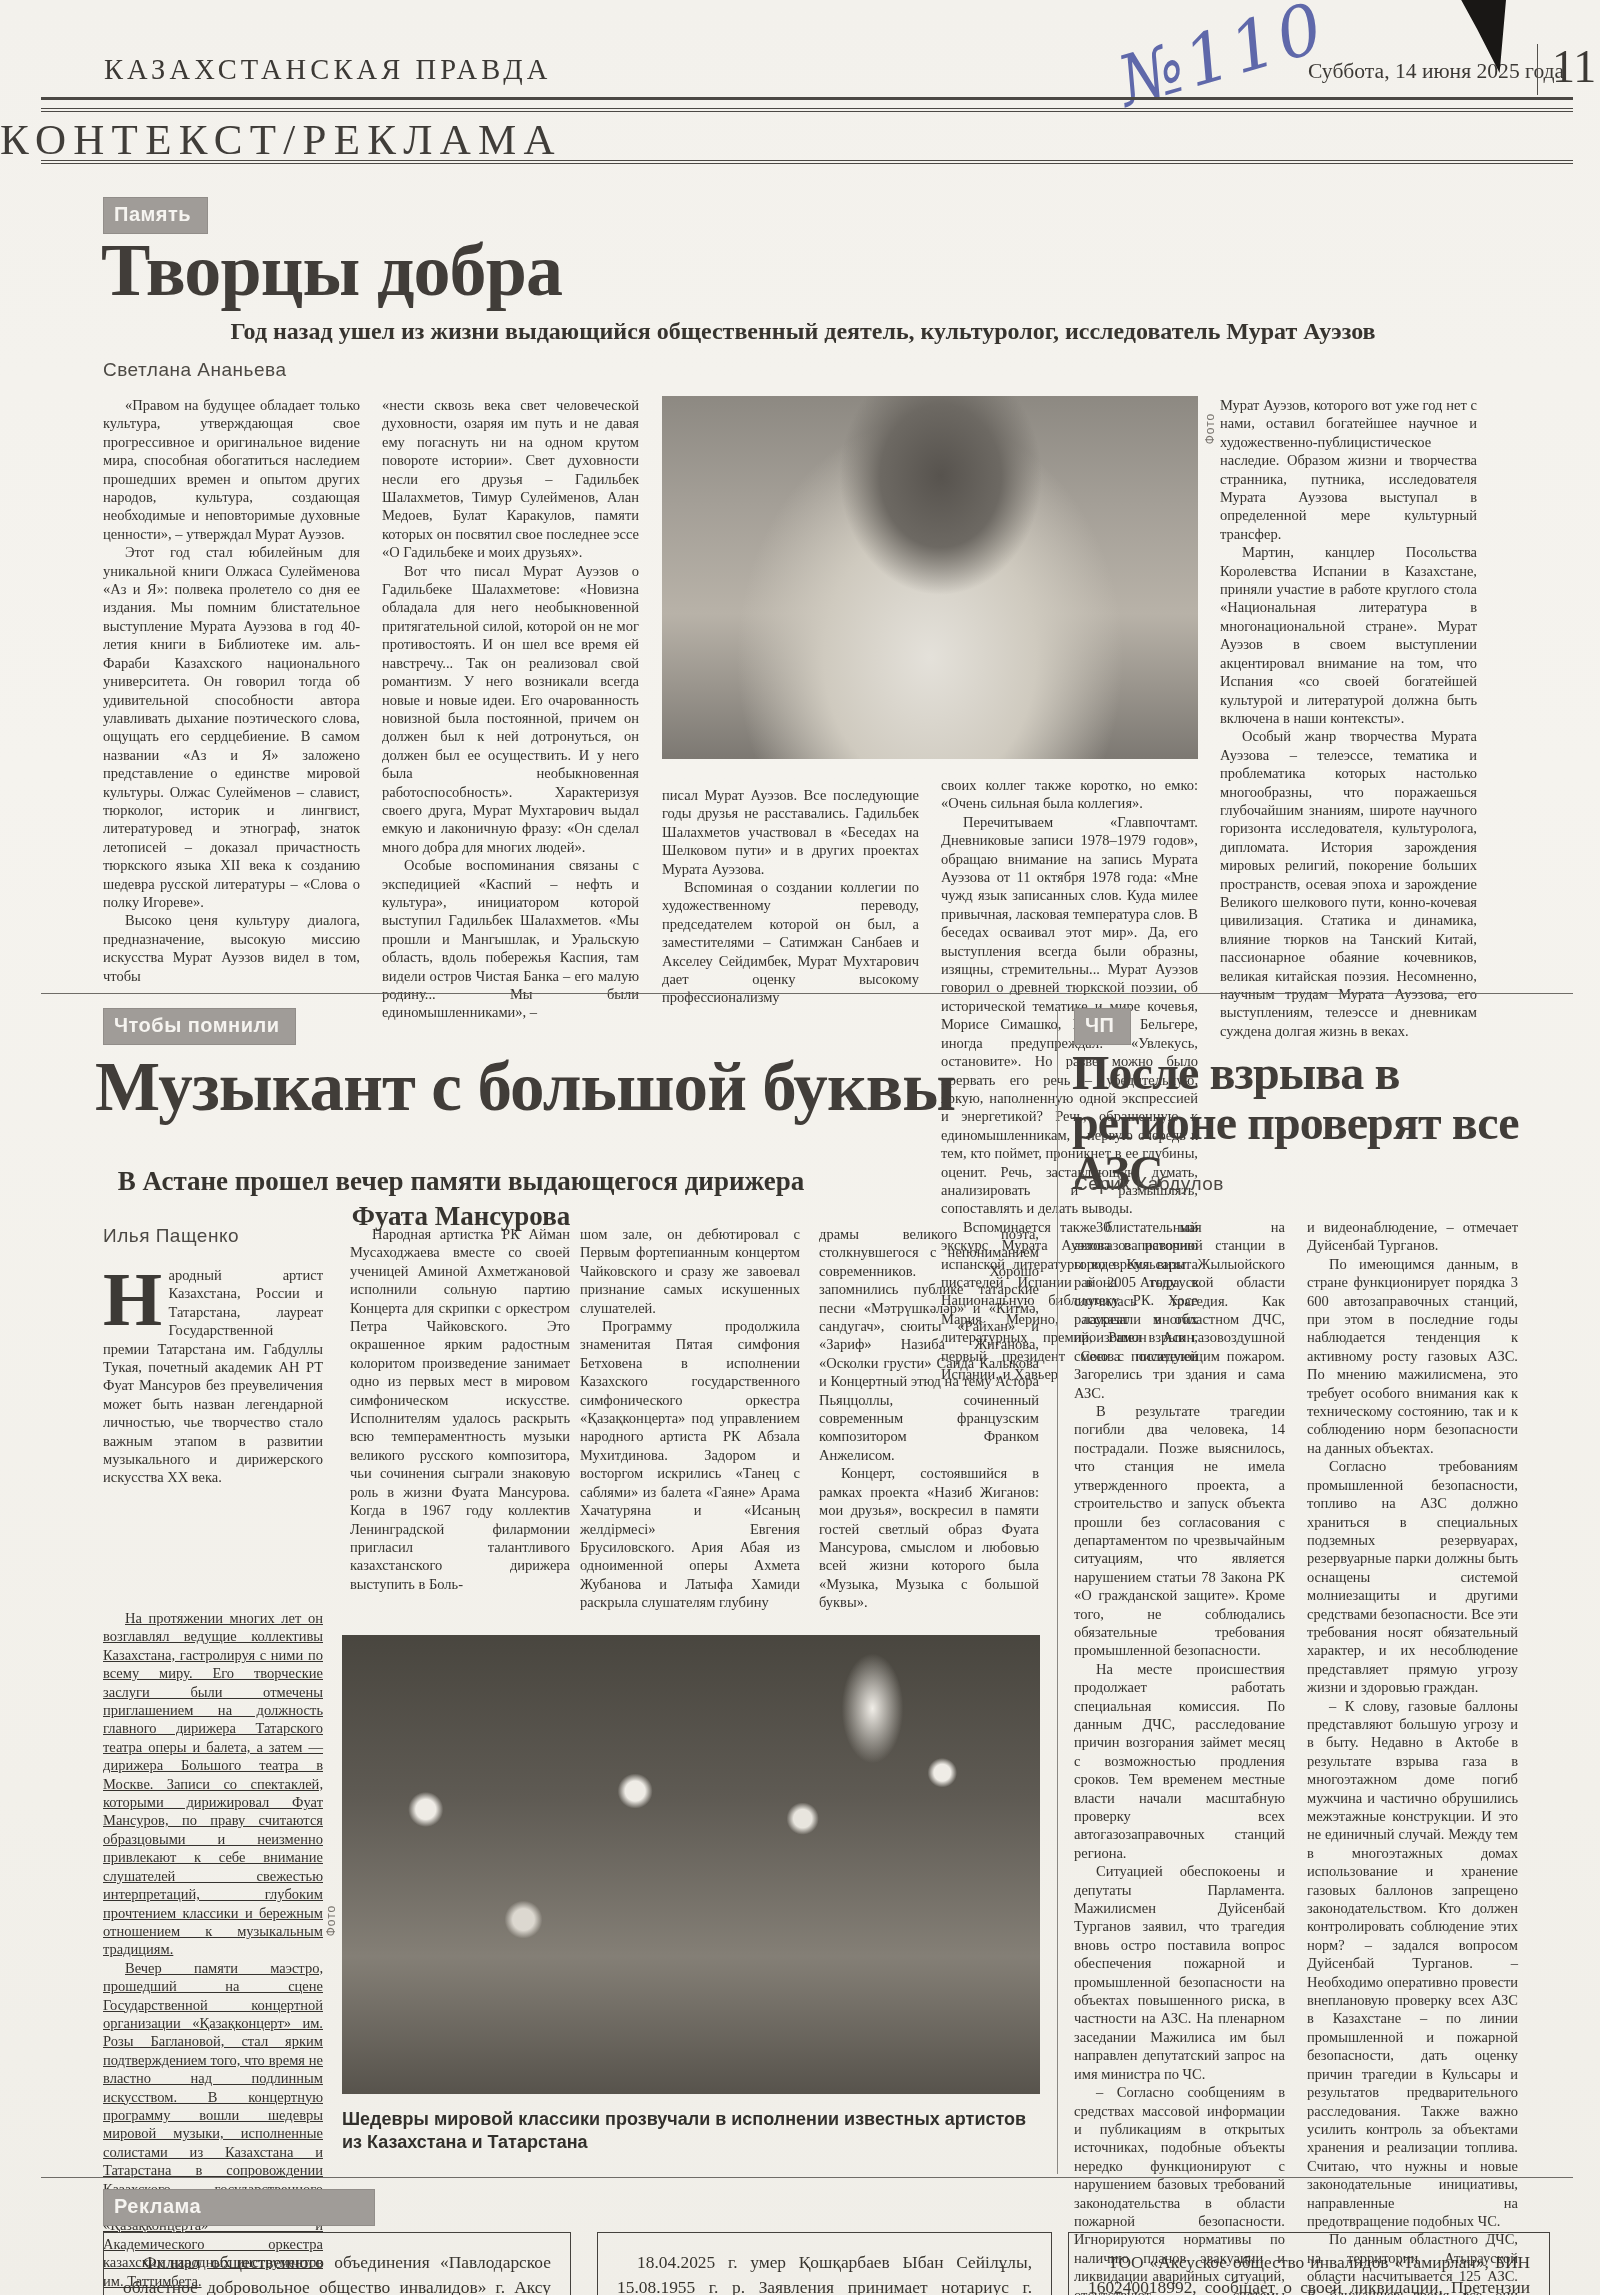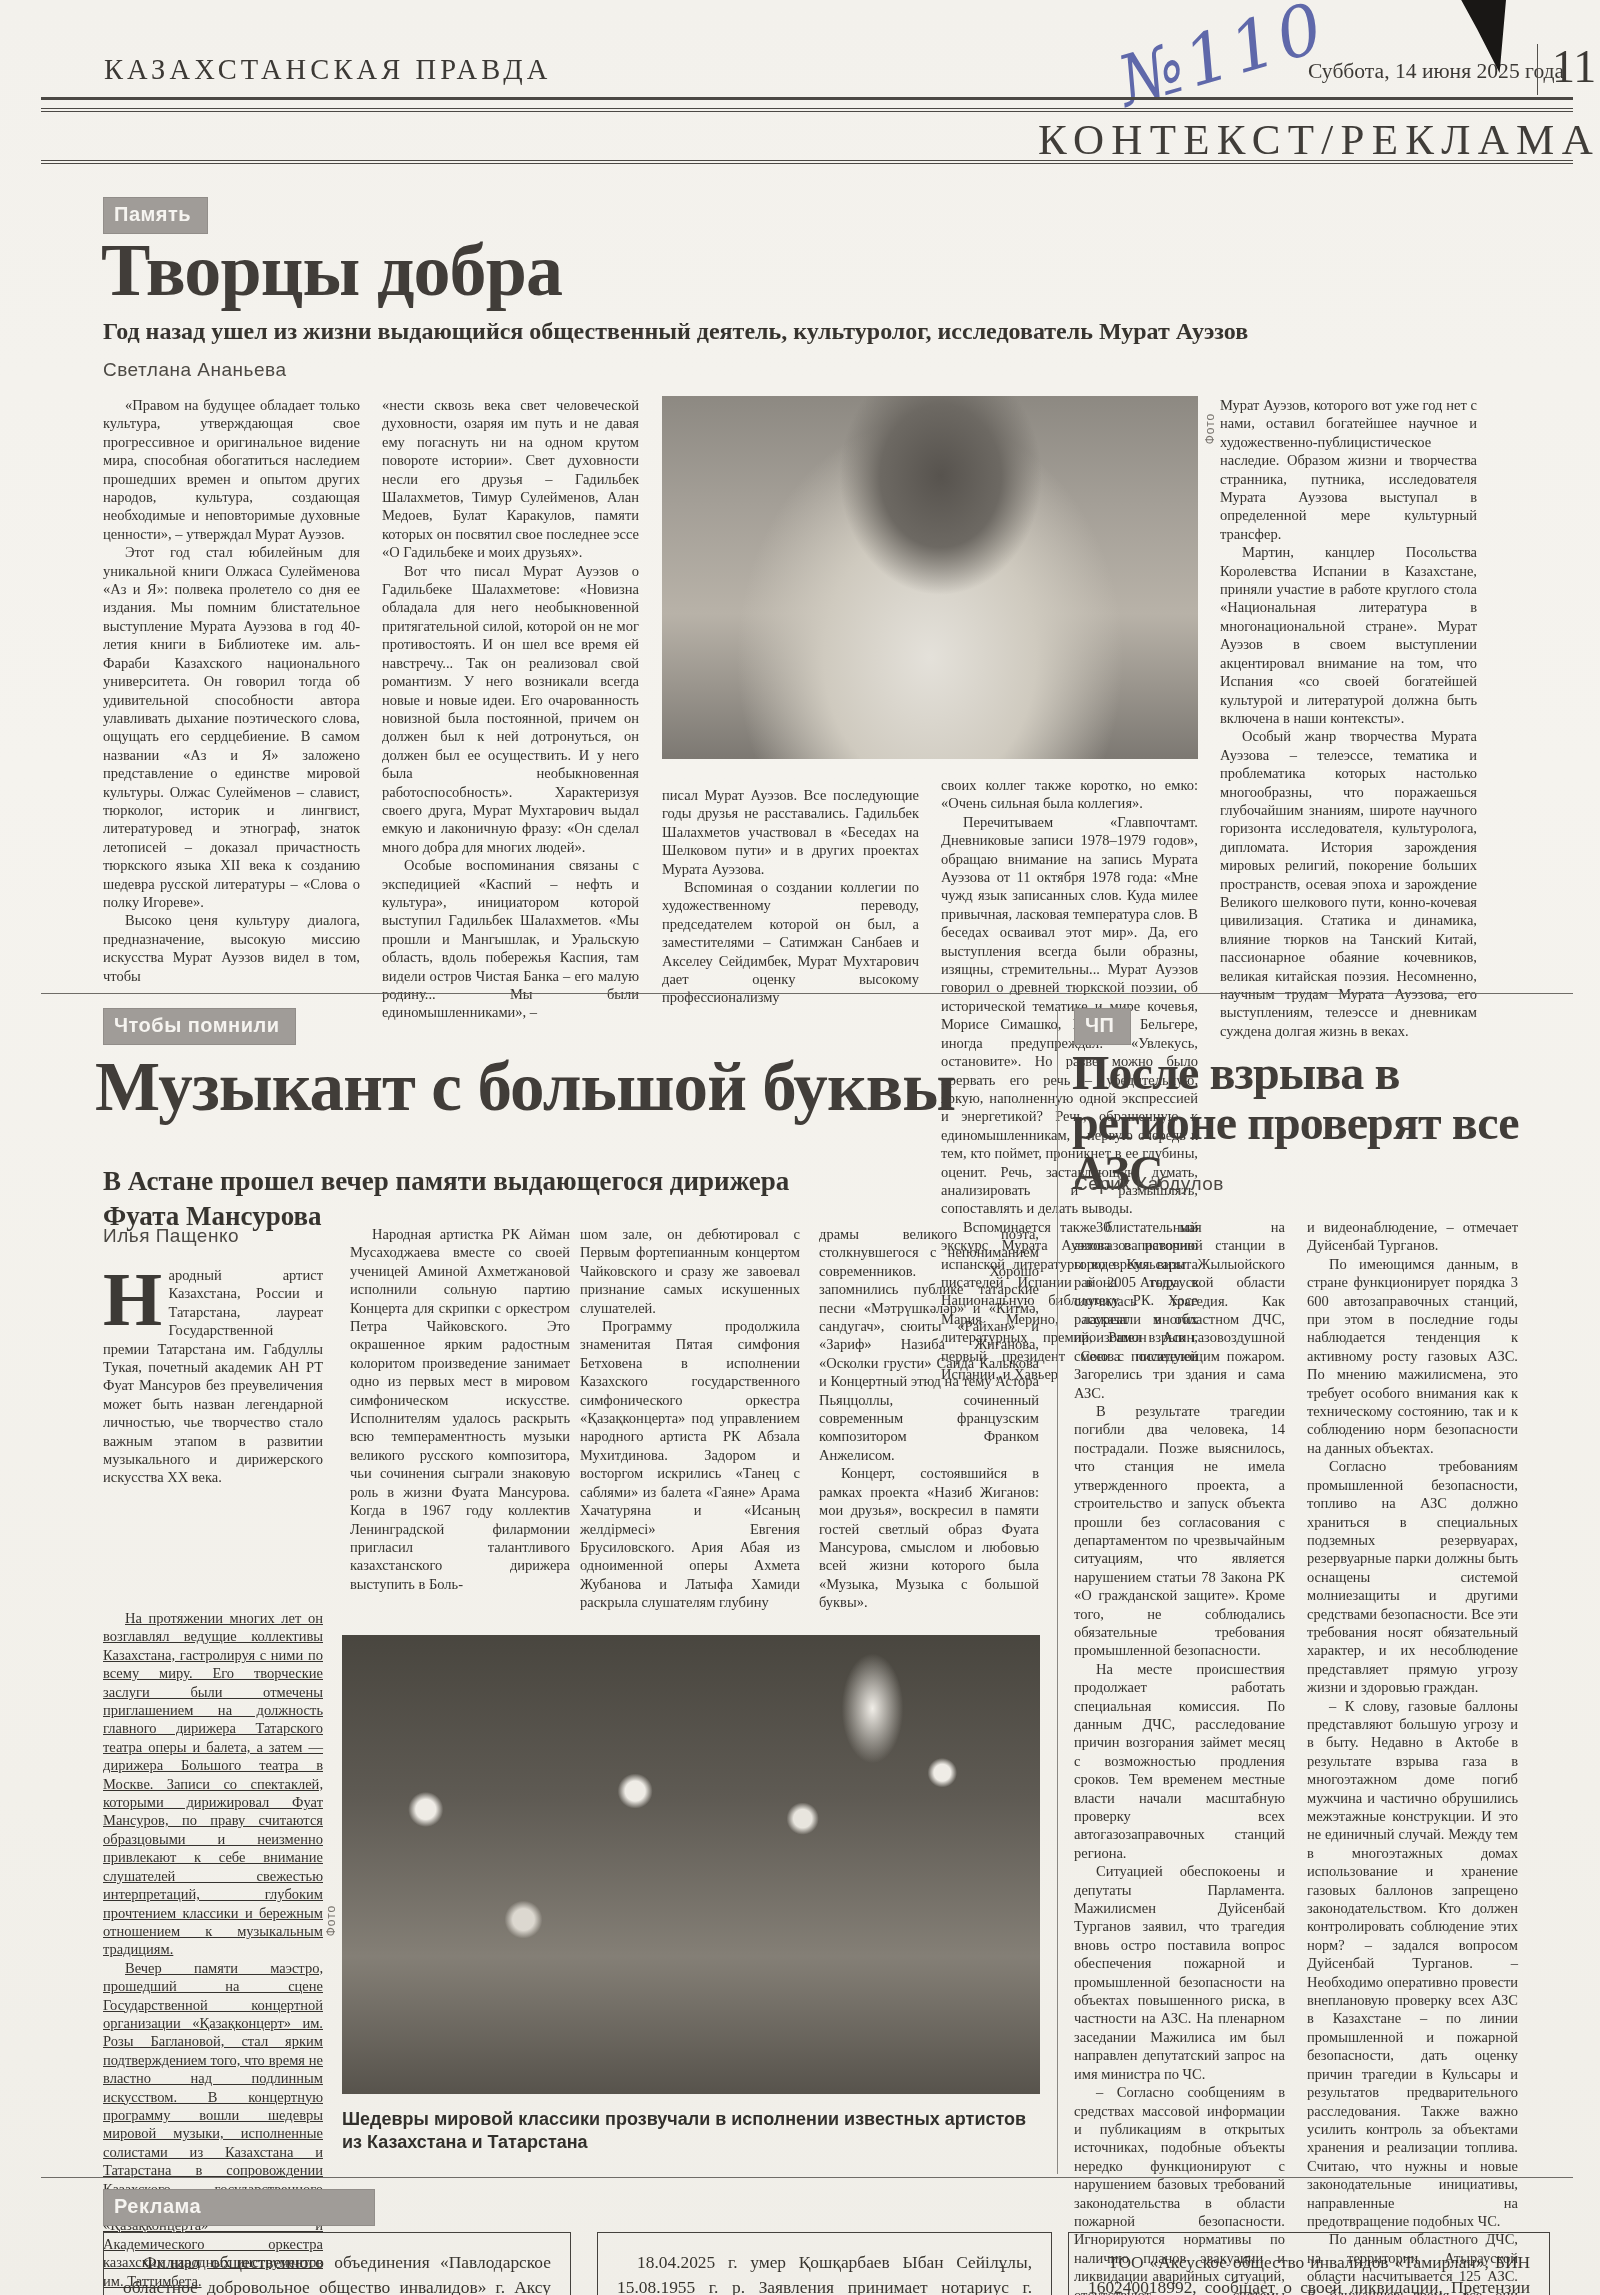--- a/index.html
+++ b/index.html
@@ -34,32 +34,32 @@
   }
   .header-rule{position:absolute;left:41px;right:27.5px;top:97px;height:2.8px;background:#4b4844;}
   .corner-wedge{
     position:absolute;left:1442px;top:0;width:64px;height:73px;
     background:#191715;clip-path:polygon(30% 0,100% 0,90% 100%,55% 40%);
   }
   
   .section-banner{position:absolute;left:41px;right:27.5px;top:108px;height:48px;
     border-top:4.6px double #4b4844;border-bottom:4.6px double #4b4844;}
   .section-title{
-    position:absolute;left:0;right:0;top:115px;text-align:right;
+    position:absolute;left:0;right:0;top:115px;text-align:left;
     font-size:43px;letter-spacing:7.3px;color:#403d39;white-space:nowrap;
   }
   
   .tag{
     position:absolute;background:#a09c98;color:#f6f4f0;
     font-family:"Liberation Sans",sans-serif;font-weight:bold;font-size:20px;
     padding:6.4px 16.5px 7.3px 11px;letter-spacing:0.5px;
     box-shadow:inset 0 0 0 0.9px #918d89;
   }
   .headline{position:absolute;color:#413d39;font-weight:bold;line-height:1.04;white-space:nowrap;letter-spacing:-0.9px;}
-  .subtitle{position:absolute;color:#37342f;font-weight:bold;}
+  .subtitle{position:absolute;color:#37342f;font-weight:bold;text-align:center;}
   .byline{position:absolute;font-family:"Liberation Sans",sans-serif;font-size:19px;color:#4c4944;letter-spacing:0.5px;}
   .col{position:absolute;text-align:justify;font-size:14.5px;line-height:1.27;}
   .col p{margin:0;text-indent:22px;}
   .col.cont p:first-child{text-indent:0;}
   .dropcap{
     float:left;font-size:76px;line-height:.78;font-weight:bold;
     margin:3.7px 6.4px 0 0;color:#3d3a36;
   }
   p.first{margin:0;text-indent:0;}
   .photo{position:absolute;overflow:hidden;}

